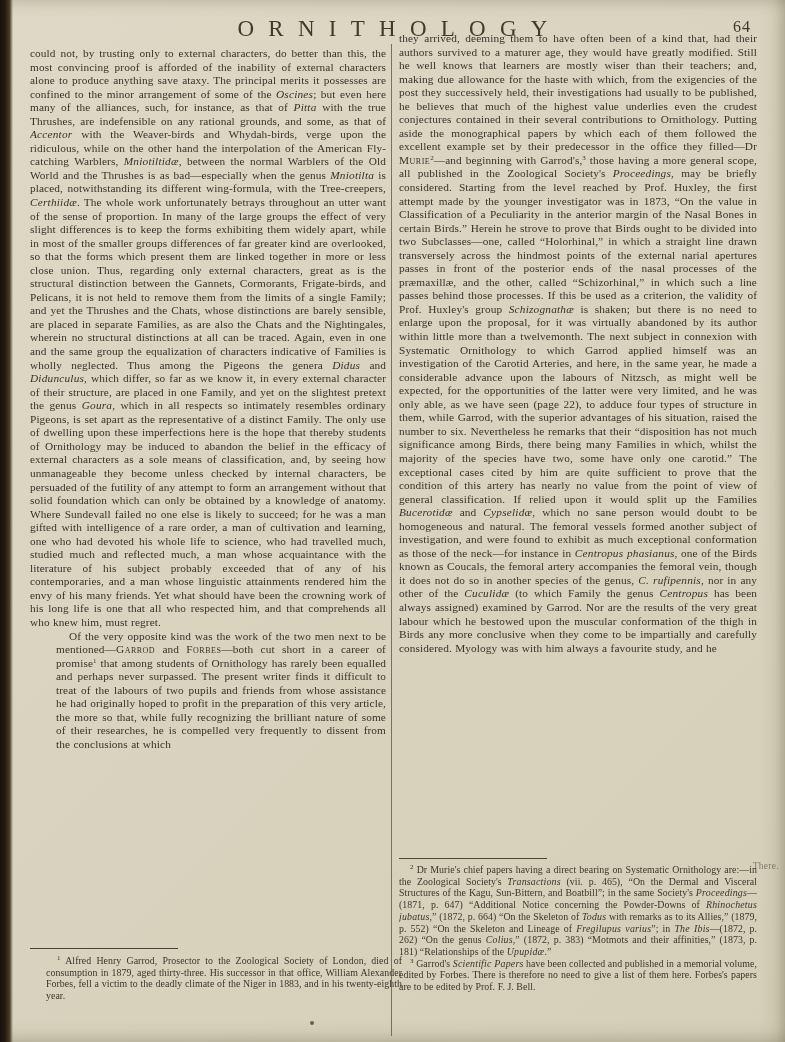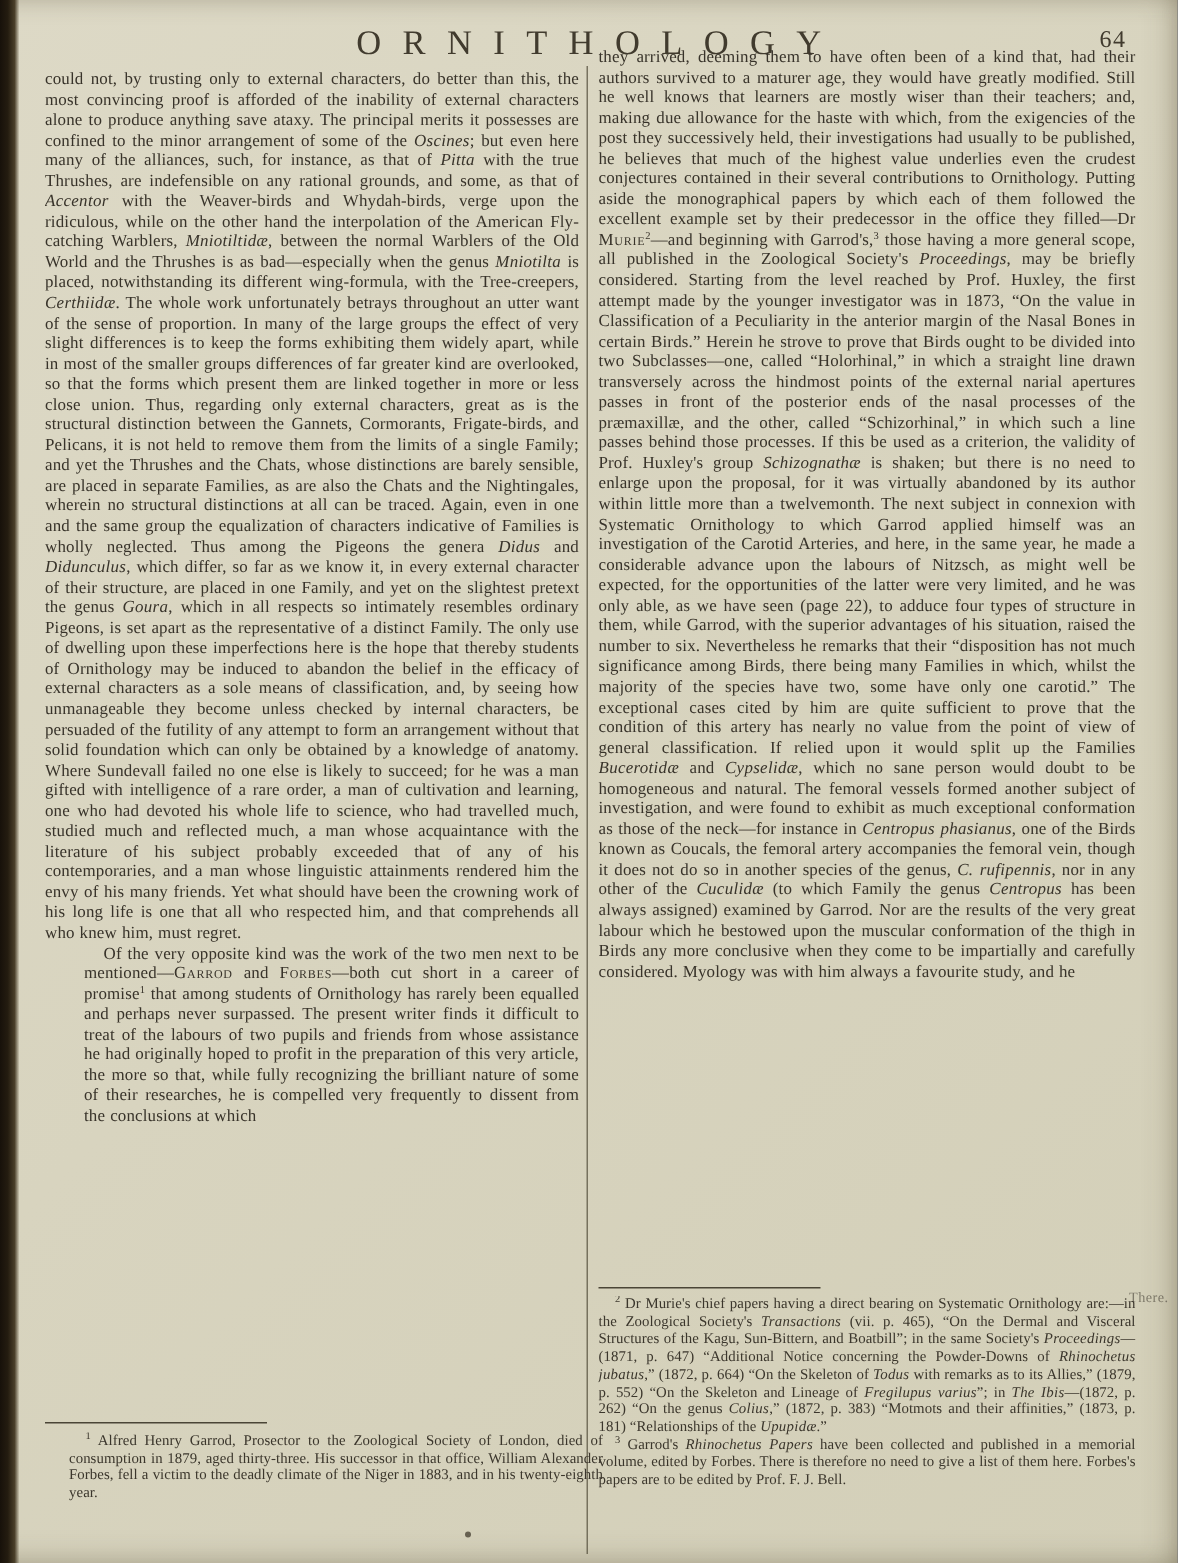--- a/index.html
+++ b/index.html
@@ -89,20 +89,20 @@
   </div>
 
   <div class="footnote-rule fn-rule-left"></div>
   <div class="footnotes fn-left">
     <p><sup>1</sup> Alfred Henry Garrod, Prosector to the Zoological Society of London, died of consumption in 1879, aged thirty-three.  His successor in that office, William Alexander Forbes, fell a victim to the deadly climate of the Niger in 1883, and in his twenty-eighth year.</p>
   </div>
 
   <div class="footnote-rule fn-rule-right"></div>
   <div class="footnotes fn-right">
     <p><sup>2</sup> Dr Murie's chief papers having a direct bearing on Systematic Ornithology are:—in the Zoological Society's <i>Transactions</i> (vii. p. 465), “On the Dermal and Visceral Structures of the Kagu, Sun-Bittern, and Boatbill”; in the same Society's <i>Proceedings</i>—(1871, p. 647) “Additional Notice concerning the Powder-Downs of <i>Rhinochetus jubatus</i>,” (1872, p. 664) “On the Skeleton of <i>Todus</i> with remarks as to its Allies,” (1879, p. 552) “On the Skeleton and Lineage of <i>Fregilupus varius</i>”; in <i>The Ibis</i>—(1872, p. 262) “On the genus <i>Colius</i>,” (1872, p. 383) “Motmots and their affinities,” (1873, p. 181) “Relationships of the <i>Upupidæ</i>.”</p>
-    <p><sup>3</sup> Garrod's <i>Rhinochetus Papers</i> have been collected and published in a memorial volume, edited by Forbes.  There is therefore no need to give a list of them here.  Forbes's papers are to be edited by Prof. F. J. Bell.</p>
+    <p><sup>3</sup> Garrod's <i>Scientific Papers</i> have been collected and published in a memorial volume, edited by Forbes.  There is therefore no need to give a list of them here.  Forbes's papers are to be edited by Prof. F. J. Bell.</p>
   </div>
 
   <div class="bleed-artifact">There.</div>
 
   <div class="printers-mark"></div>
 
 </div>
 
 </body></html>

